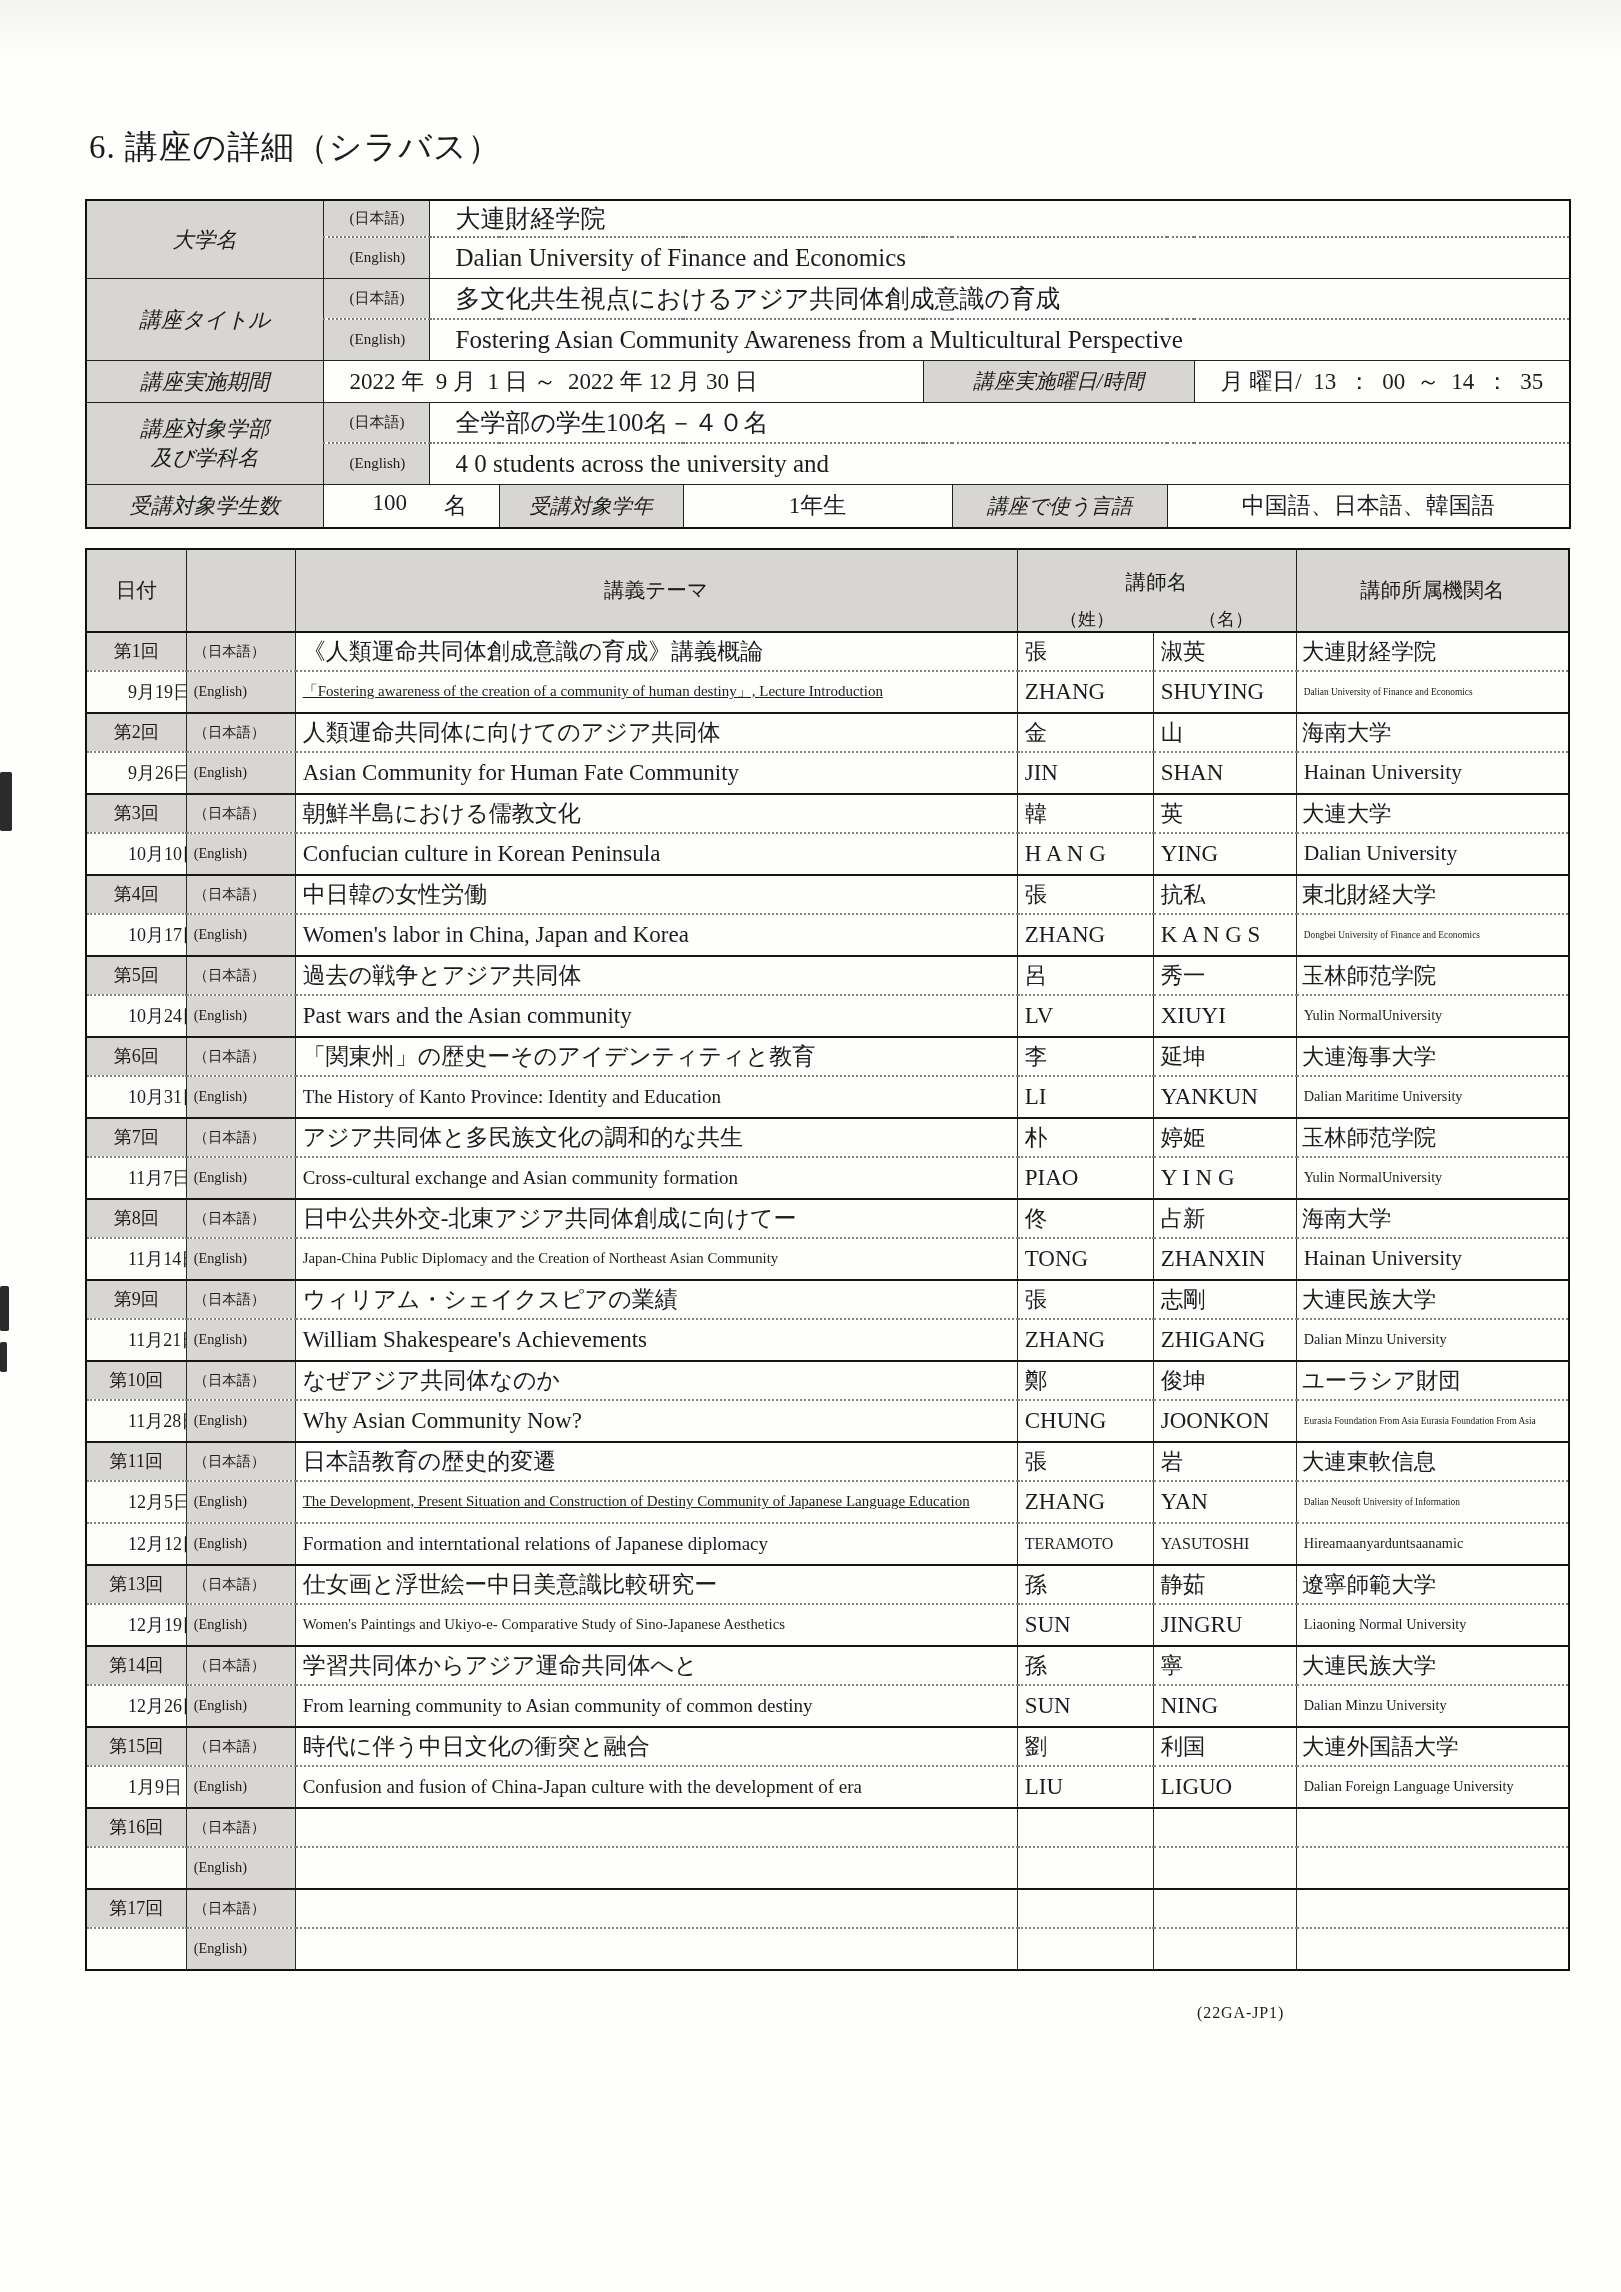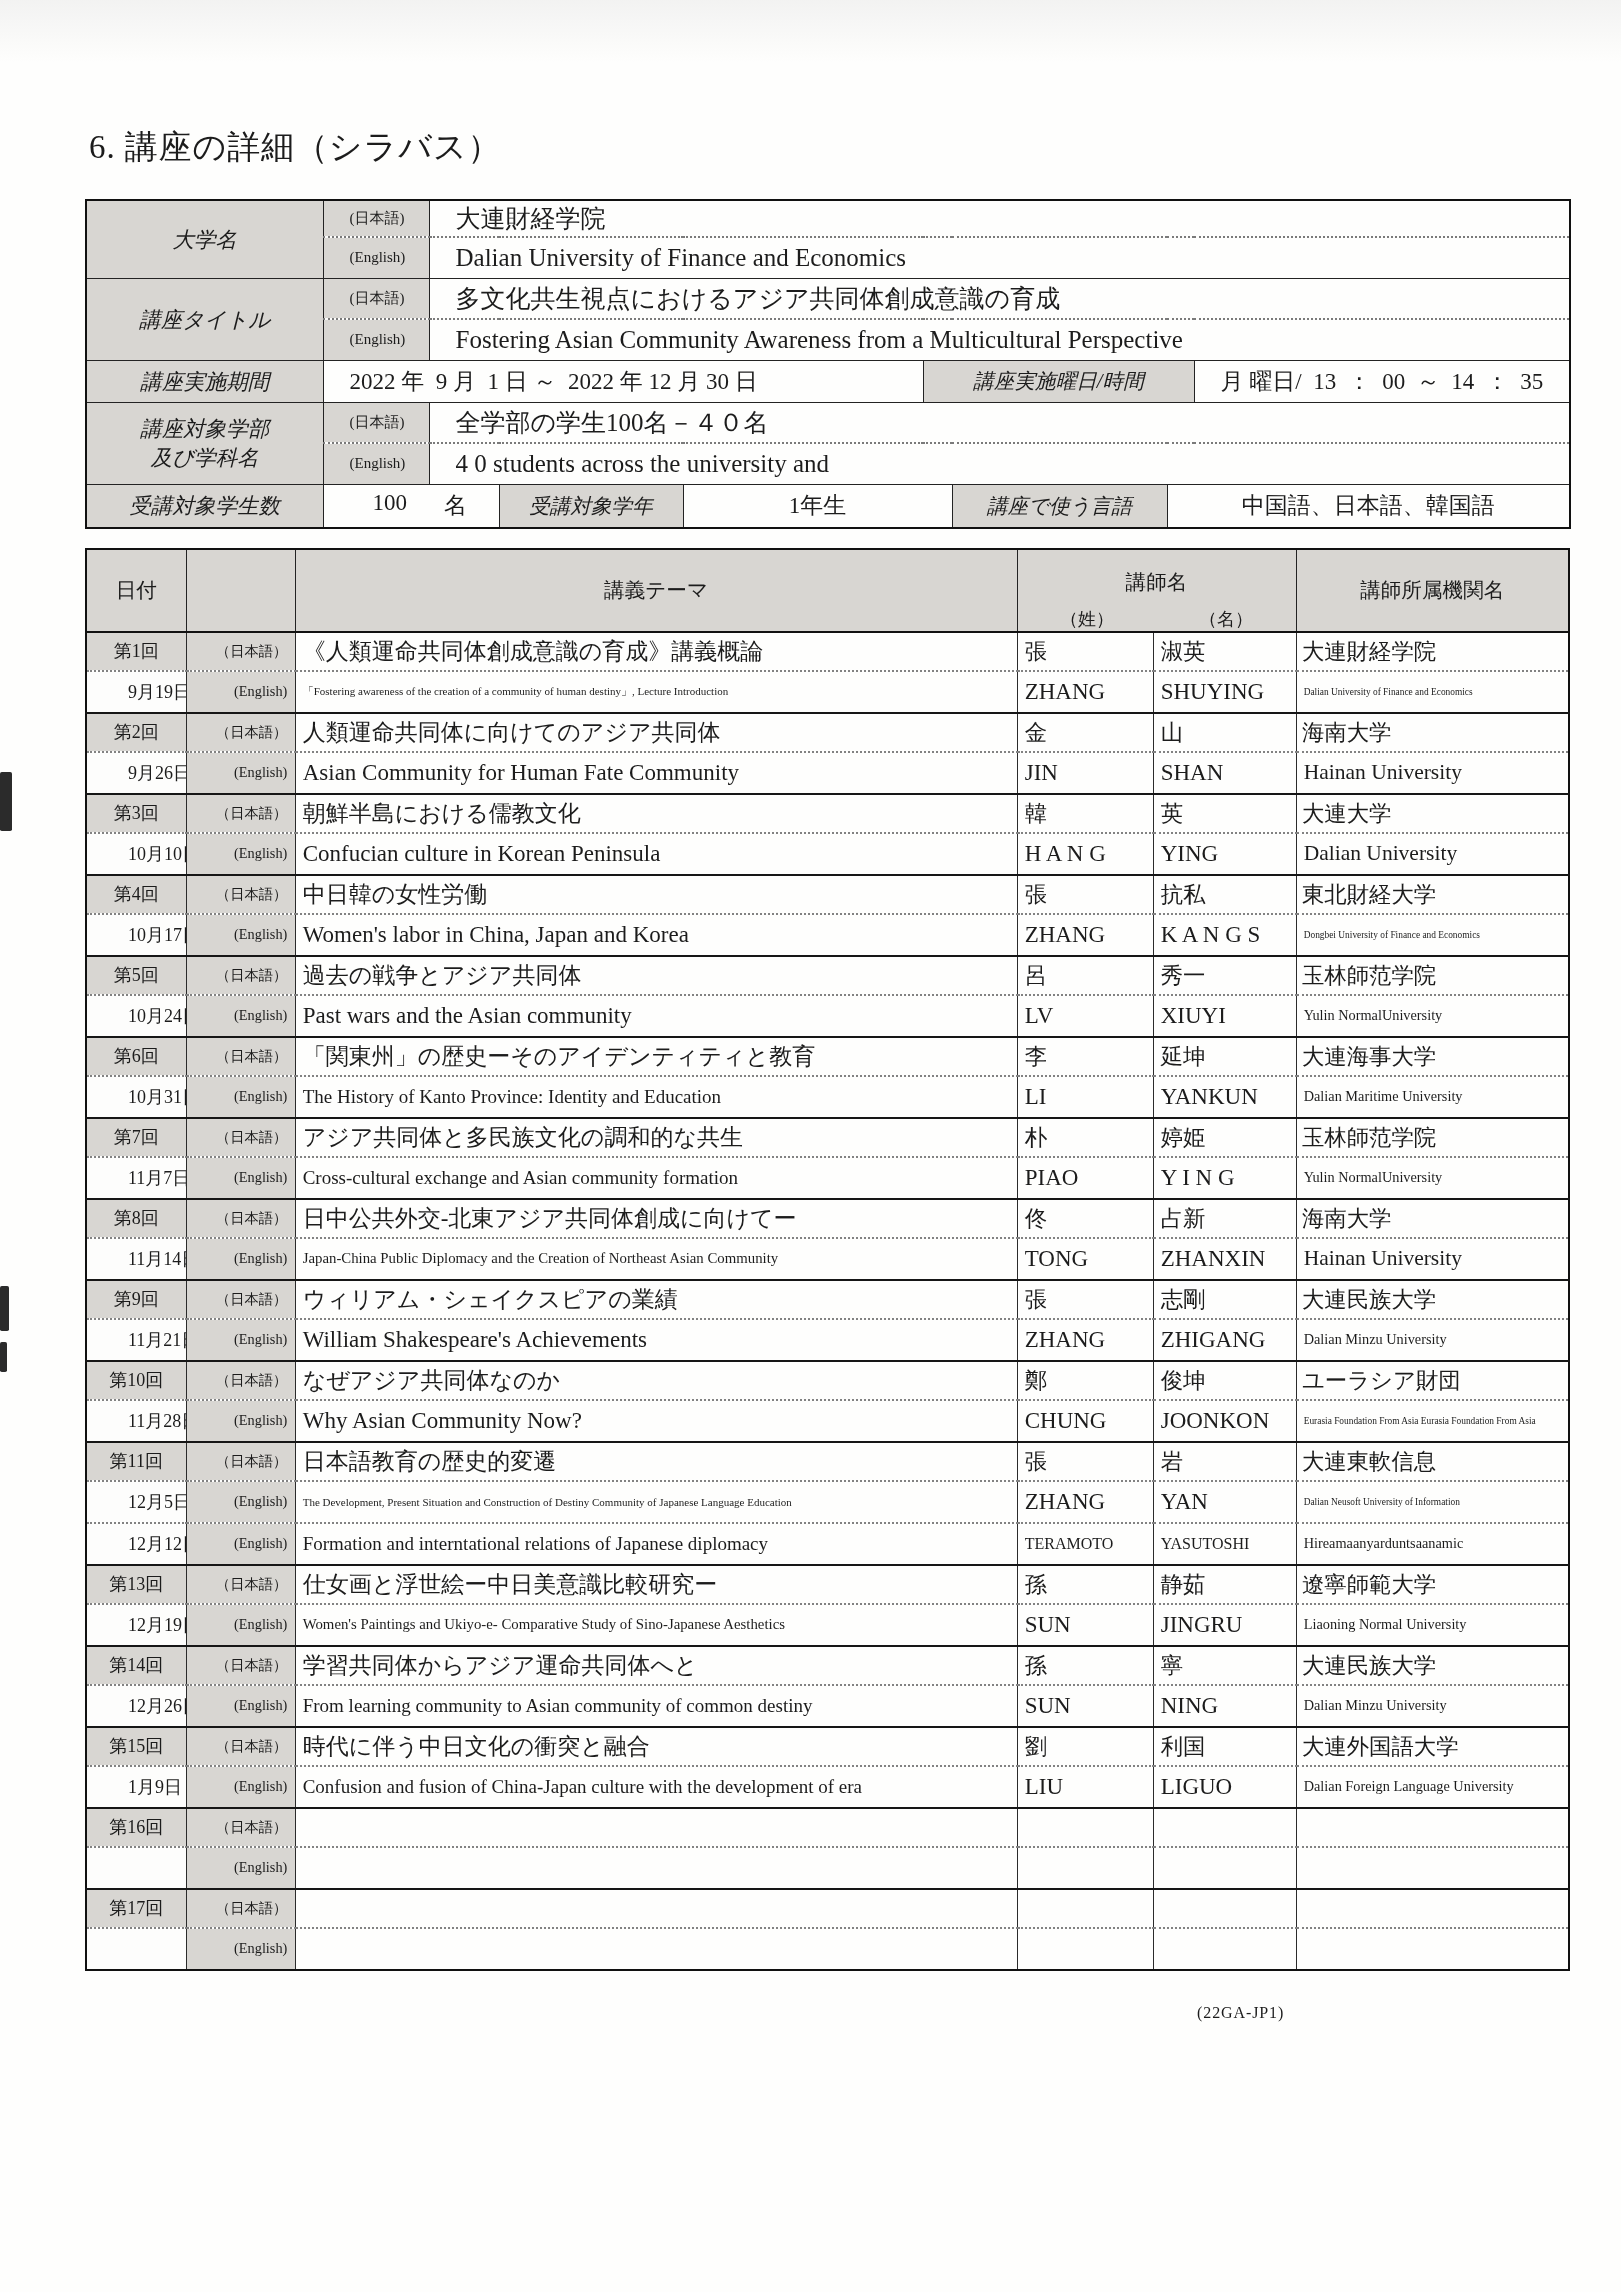--- a/index.html
+++ b/index.html
@@ -38,25 +38,25 @@
   .sched-table{position:absolute;left:85px;top:548px;width:1484px;border:2.7px solid #111;}
   .sched-table th{background:#d8d6d2;border:1.8px solid #232323;border-bottom:2.7px solid #111;
     font-weight:normal;font-size:20.6px;vertical-align:middle;padding:0;}
   .sched-table td{border-left:1.8px solid #2b2b2b;border-right:1.8px solid #2b2b2b;
     padding:0 7.2px;white-space:pre;overflow:hidden;vertical-align:middle;}
   .jp-row td{border-top:2.7px solid #161616;height:39px;}
   .en-row td{border-top:2.7px dotted #828282;height:42px;}
   .gray{background:#d8d6d2;margin-left:12px;}
   .c-no{text-align:center;font-size:18px;padding:0 1.8px;}
   .c-no.date{font-size:18px;background:#fdfdfc;padding-left:41px;}
-  .c-tag{text-align:right;font-size:14.3px;padding:0 1.8px;}
+  .c-tag{text-align:left;font-size:14.3px;padding:0 1.8px;}
   .c-theme.jp{font-size:23px;}
   .c-name.jp{font-size:22.4px;}
   .c-inst.jp{font-size:22.4px;padding:0 5.4px;}
-  .th-l{font-size:23px;} .th-m{font-size:19px;} .th-s{font-size:14.8px;} .th-t{font-size:11px;}
+  .th-l{font-size:23px;} .th-m{font-size:19px;} .th-s{font-size:14.8px;} .th-t{font-size:15px;text-decoration:underline;}
   .nm-l{font-size:23px;} .nm-m{font-size:16px;}
   .in-l{font-size:21.5px;} .in-s{font-size:14.3px;padding:0 3.6px;} .in-t{font-size:9.4px;padding:0 2.7px;}
   .lect-head{padding:0;}
   .lect-top{font-size:20.6px;margin-top:18px;text-align:center;}
   .lect-bottom{display:flex;font-size:18px;margin-top:10.7px;}
   .lect-bottom span{width:50%;text-align:center;}
   .h-row{height:77px;}
 
   .footer-code{position:absolute;left:1197px;top:2004px;font-size:16px;letter-spacing:0.9px;}
 </style>

